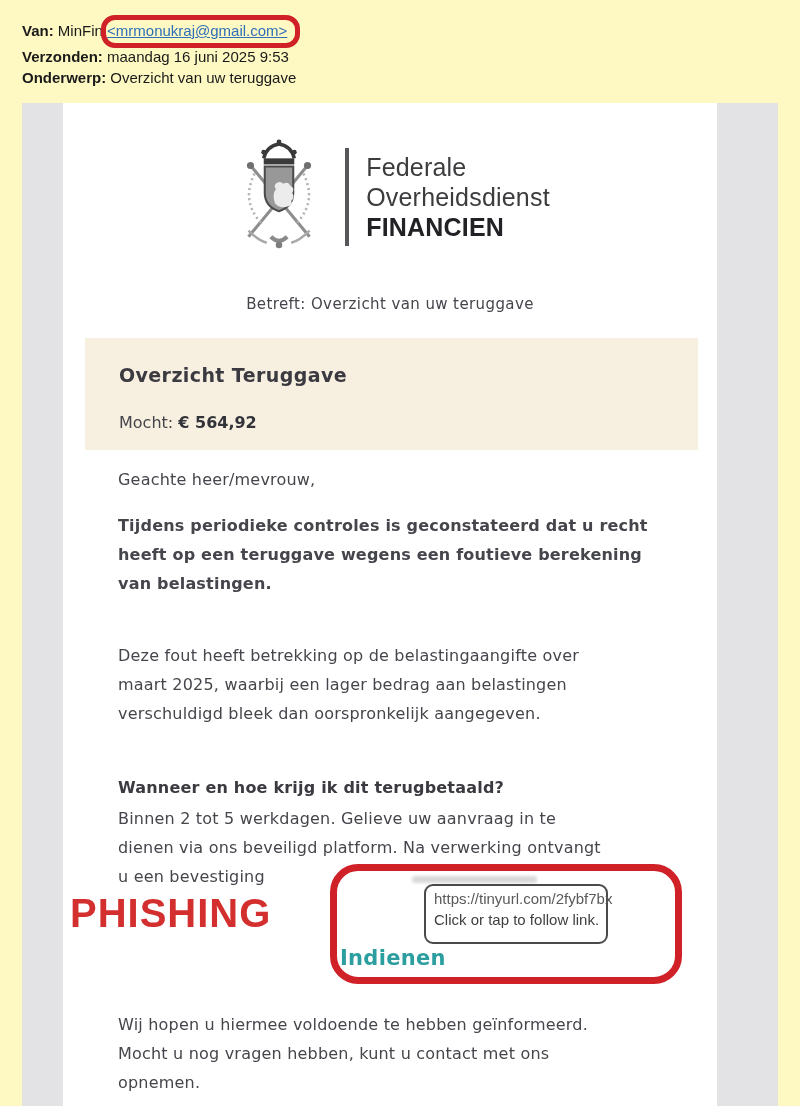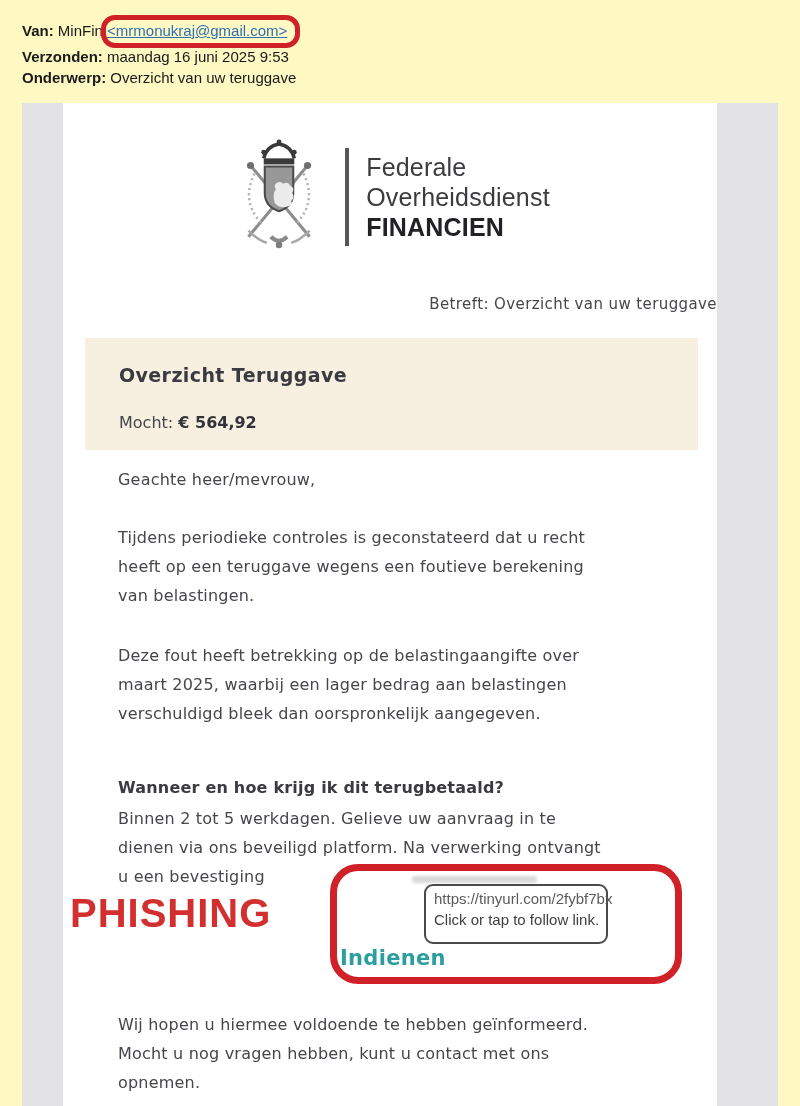--- a/index.html
+++ b/index.html
@@ -45,37 +45,37 @@
   .logo-row {
     position: absolute; top: 36px; left: 0; width: 100%;
     display: flex; justify-content: center; align-items: center; gap: 17px;
   }
   .crest { width: 98px; height: 112px; }
   .logo-divider { width: 4px; height: 98px; background: #55555a; }
   .logo-text { font-family: "Liberation Sans", sans-serif; font-size: 25px; line-height: 30px; color: #3c3c3f; letter-spacing: 0.2px; }
   .logo-text .fin { font-weight: bold; color: #222226; }
 
   
-  .betreft { position: absolute; top: 192px; left: 0; width: 100%; text-align: right; font-size: 15px; color: #45454c; letter-spacing: 0.4px; }
+  .betreft { position: absolute; top: 192px; left: 0; width: 100%; text-align: center; font-size: 15px; color: #45454c; letter-spacing: 0.4px; }
 
   
   .summary-box {
     position: absolute; top: 235px; left: 22px;
     width: 613px; height: 112px;
     background: #f7efe0;
     padding: 26px 0 17px 34px;
   }
   .summary-title { font-size: 19px; font-weight: bold; color: #3a3a40; letter-spacing: 0.4px; }
   .summary-amount { margin-top: 27px; font-size: 16px; color: #45454c; }
   .summary-amount b { color: #33333a; }
 
   
   .copy { position: absolute; left: 55px; width: 560px; font-size: 16px; line-height: 29px; white-space: pre-line; letter-spacing: 0.2px; }
   .greeting  { top: 362px; }
-  .para1     { top: 420px; }
+  .para1     { top: 408px; font-weight: bold; }
   .para2     { top: 538px; }
   .q-heading { top: 670px; font-weight: bold; color: #3a3a40; white-space: nowrap; }
   .para3     { top: 701px; }
   .closing   { top: 907px; }
 
   .cta {
     position: absolute; left: 277px; top: 843px;
     font-size: 21px; font-weight: bold; color: #2d9e9f;
     text-decoration: none; cursor: pointer; letter-spacing: 0.3px;
   }

